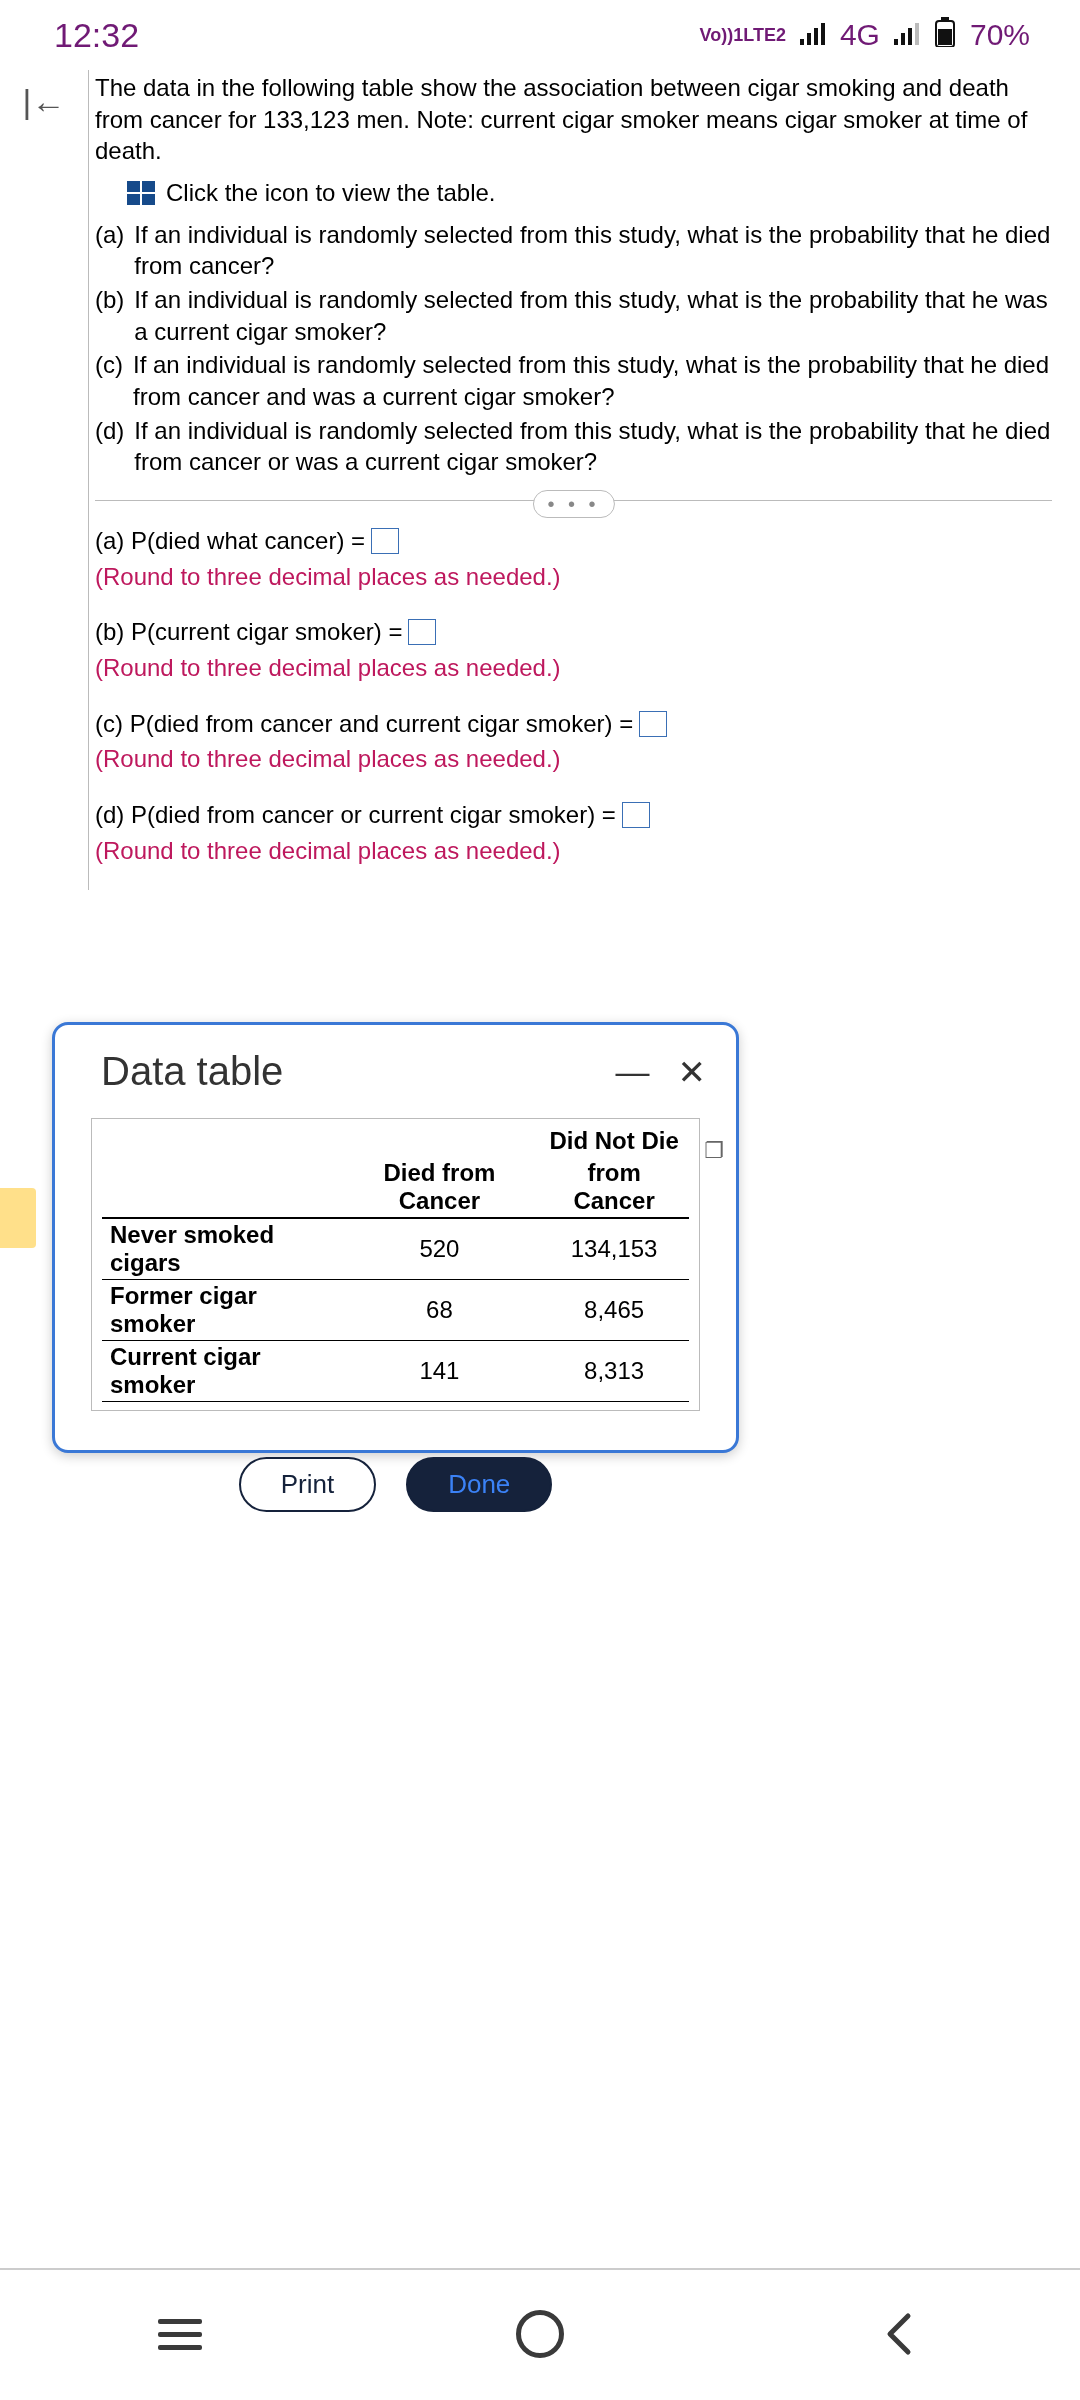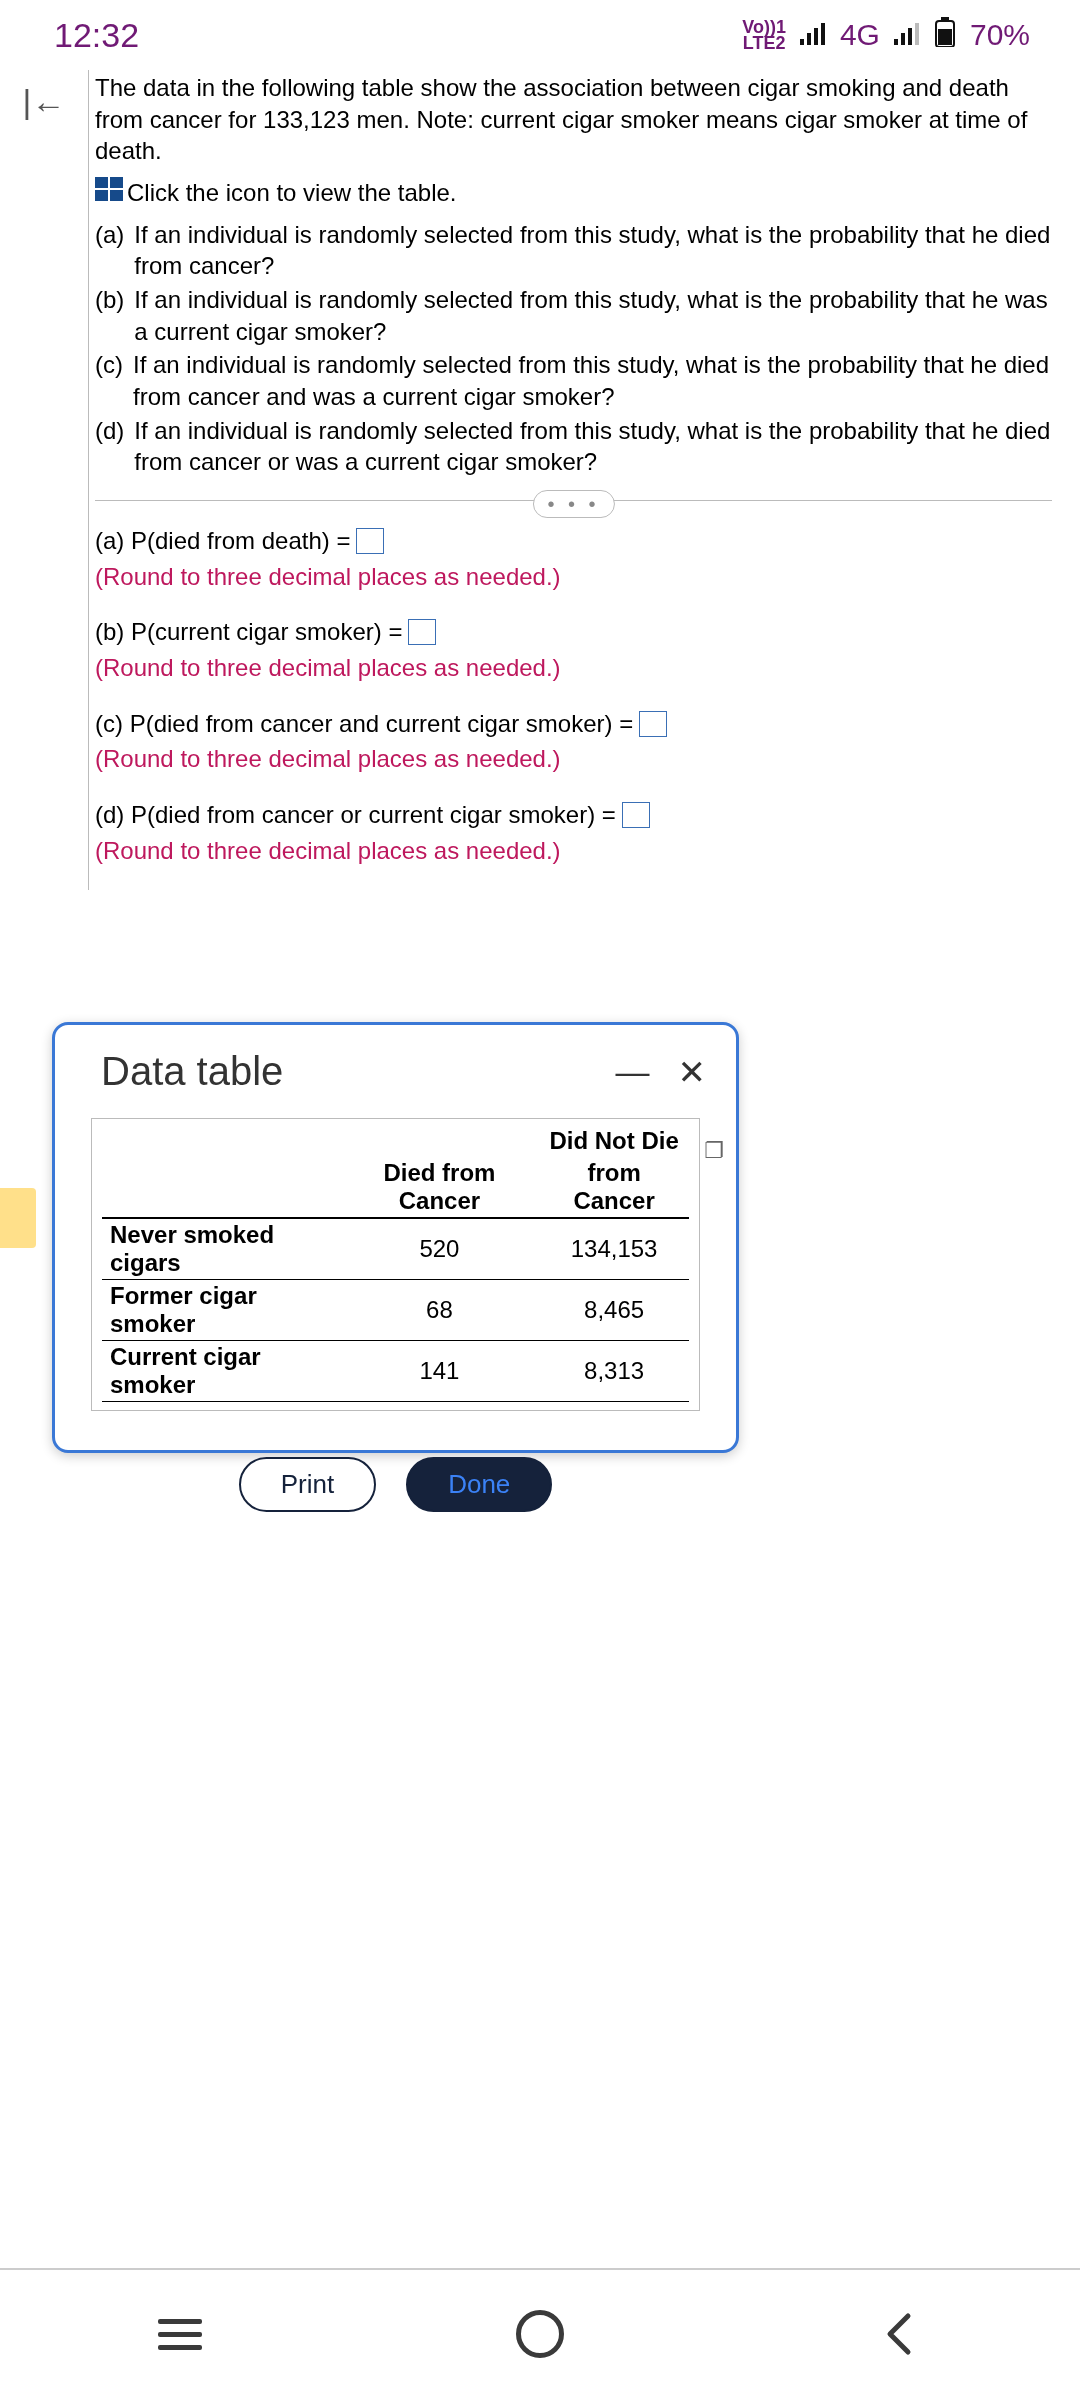--- a/index.html
+++ b/index.html
@@ -1,25 +1,25 @@
 <!DOCTYPE html>
 <html><head>
 <meta charset="utf-8">
 <style>
   * { box-sizing: border-box; margin: 0; padding: 0; }
   html, body { width: 1080px; height: 2400px; font-family: Arial, Helvetica, sans-serif; background:#fff; color:#000; }
   .status-bar { height: 70px; display:flex; align-items:center; justify-content:space-between; padding:0 50px 0 54px; font-size:34px; color:#701a75;}
   .status-right { display:flex; align-items:center; gap:14px; font-size:30px; }
-  .status-right .stack { display:flex; flex-direction:column; align-items:center; line-height:0.9; font-size:18px; font-weight:600;}
+  .status-right .stack { display:flex; align-items:center; line-height:0.9; font-size:18px; font-weight:600;}
   .content { display:flex; padding-right:22px; }
   .left-rail { width:88px; display:flex; flex-direction:column; align-items:center; padding-top:12px;}
   .back-icon { font-size:34px; color:#555; font-weight:400;}
   .main { flex:1; padding:0 6px 0 6px; font-size:24px; line-height:1.32; border-left:1px solid #bbb;}
   .intro { padding-top:2px; }
-  .table-link { display:flex; gap:4px; margin-top:10px;}
+  .table-link { display:flex; align-items:center; gap:11px; margin-top:10px;margin-left:32px;}
   .table-link .tbl-icon { width:28px; height:24px; background:#164a8a; display:inline-block; position:relative;}
   .table-link .tbl-icon::before, .table-link .tbl-icon::after { content:""; position:absolute; background:#fff;}
   .table-link .tbl-icon::before { left:0; right:0; top:50%; height:2px; transform:translateY(-1px);}
   .table-link .tbl-icon::after { top:0; bottom:0; left:50%; width:2px; transform:translateX(-1px);}
   .questions { margin-top:10px;}
   .questions .qrow { display:flex; gap:10px; margin-bottom:2px;}
   .questions .qlabel { white-space:nowrap;}
   .hr-wrap { position:relative; margin:22px 0 24px 0;}
   .hr-line { border-top:1px solid #bbb;}
   .hr-pill { position:absolute; left:50%; top:-10px; transform:translateX(-50%); background:#fff; border:1px solid #bbb; border-radius:14px; padding:0px 14px; font-size:20px; letter-spacing:4px; color:#888;}
@@ -126,21 +126,21 @@
     </div>
 
     <div class="hr-wrap">
       <div class="hr-line"></div>
       <div class="hr-pill">• • •</div>
     </div>
 
     <div class="answers">
       <div class="ans">
         <div class="ans-line">
-            <span>(a) P(died from death) = </span>
+            <span>(a) P(died what cancer) = </span>
             <span class="inp"></span>
           </div>
         <div class="hint">(Round to three decimal places as needed.)</div>
       </div>
       <div class="ans">
         <div class="ans-line">
             <span>(b) P(current cigar smoker) = </span>
             <span class="inp"></span>
           </div>
         <div class="hint">(Round to three decimal places as needed.)</div>

